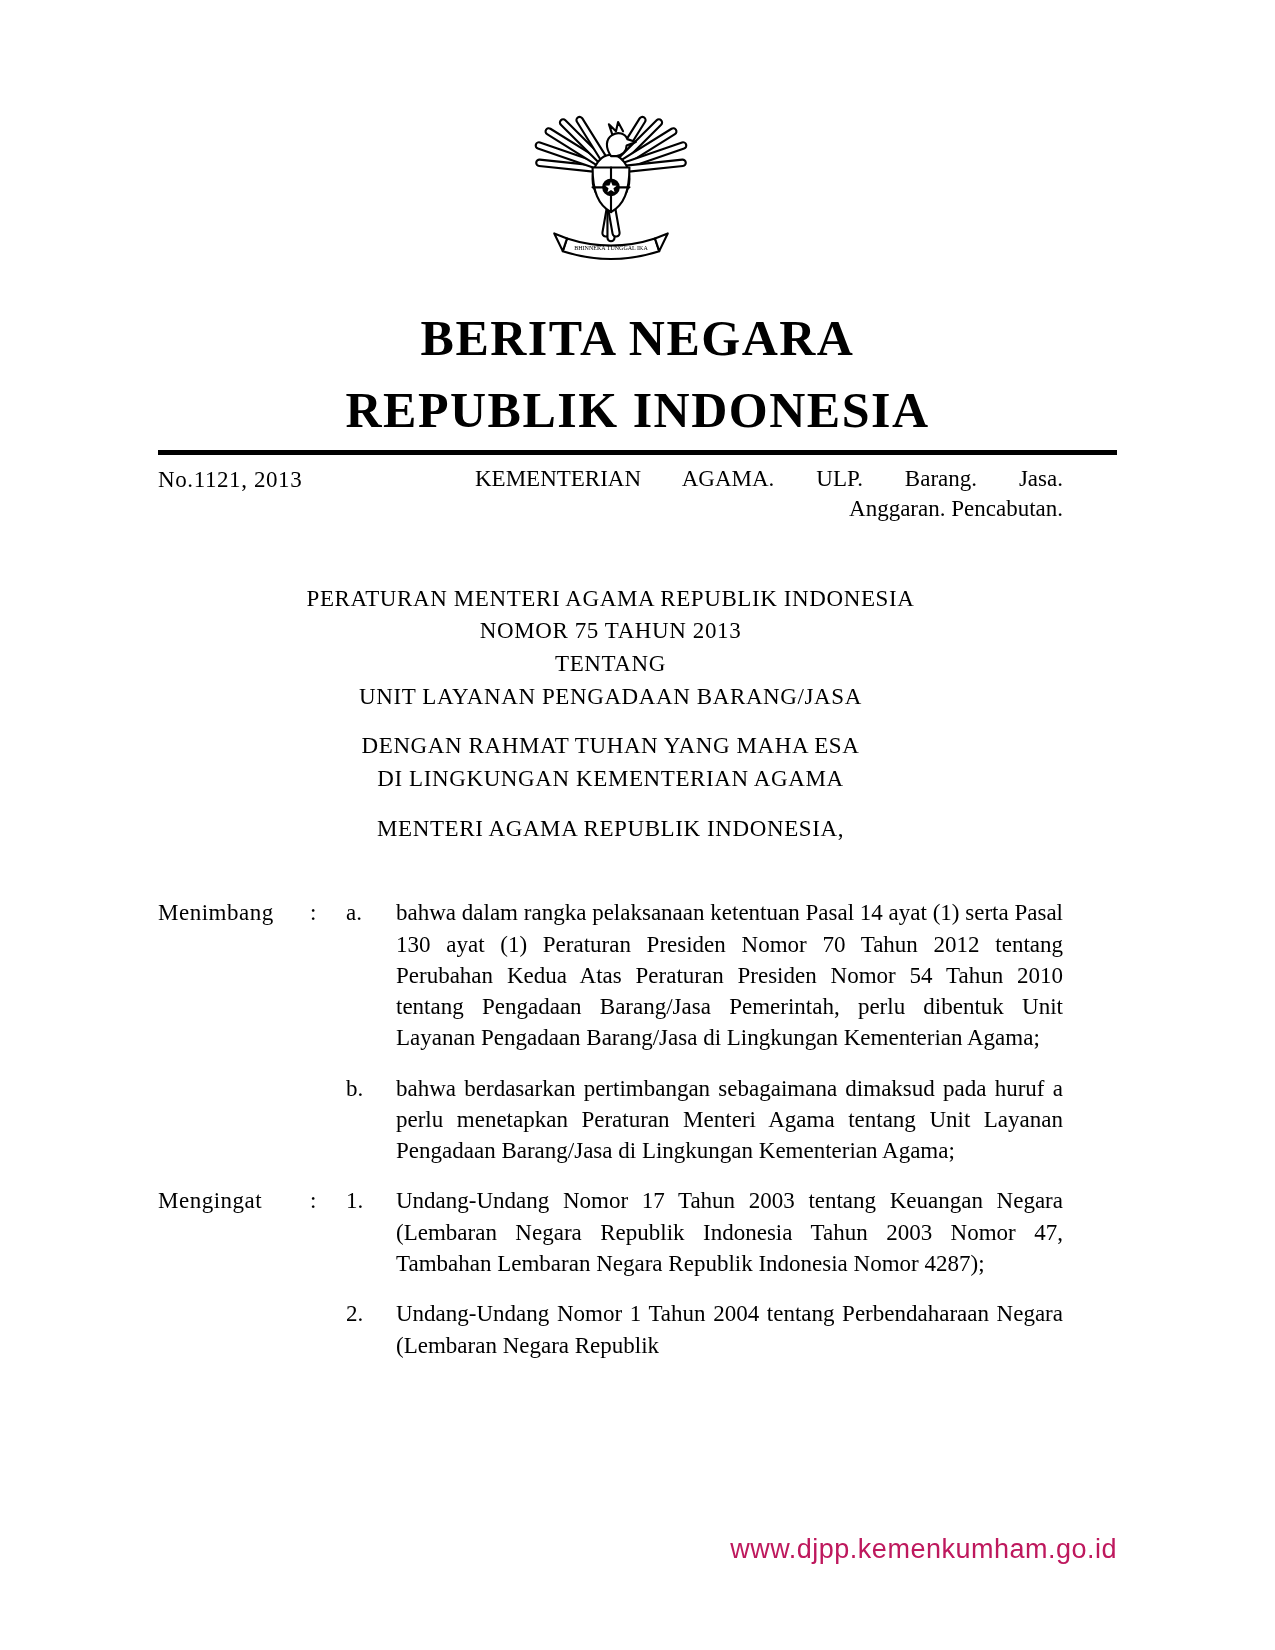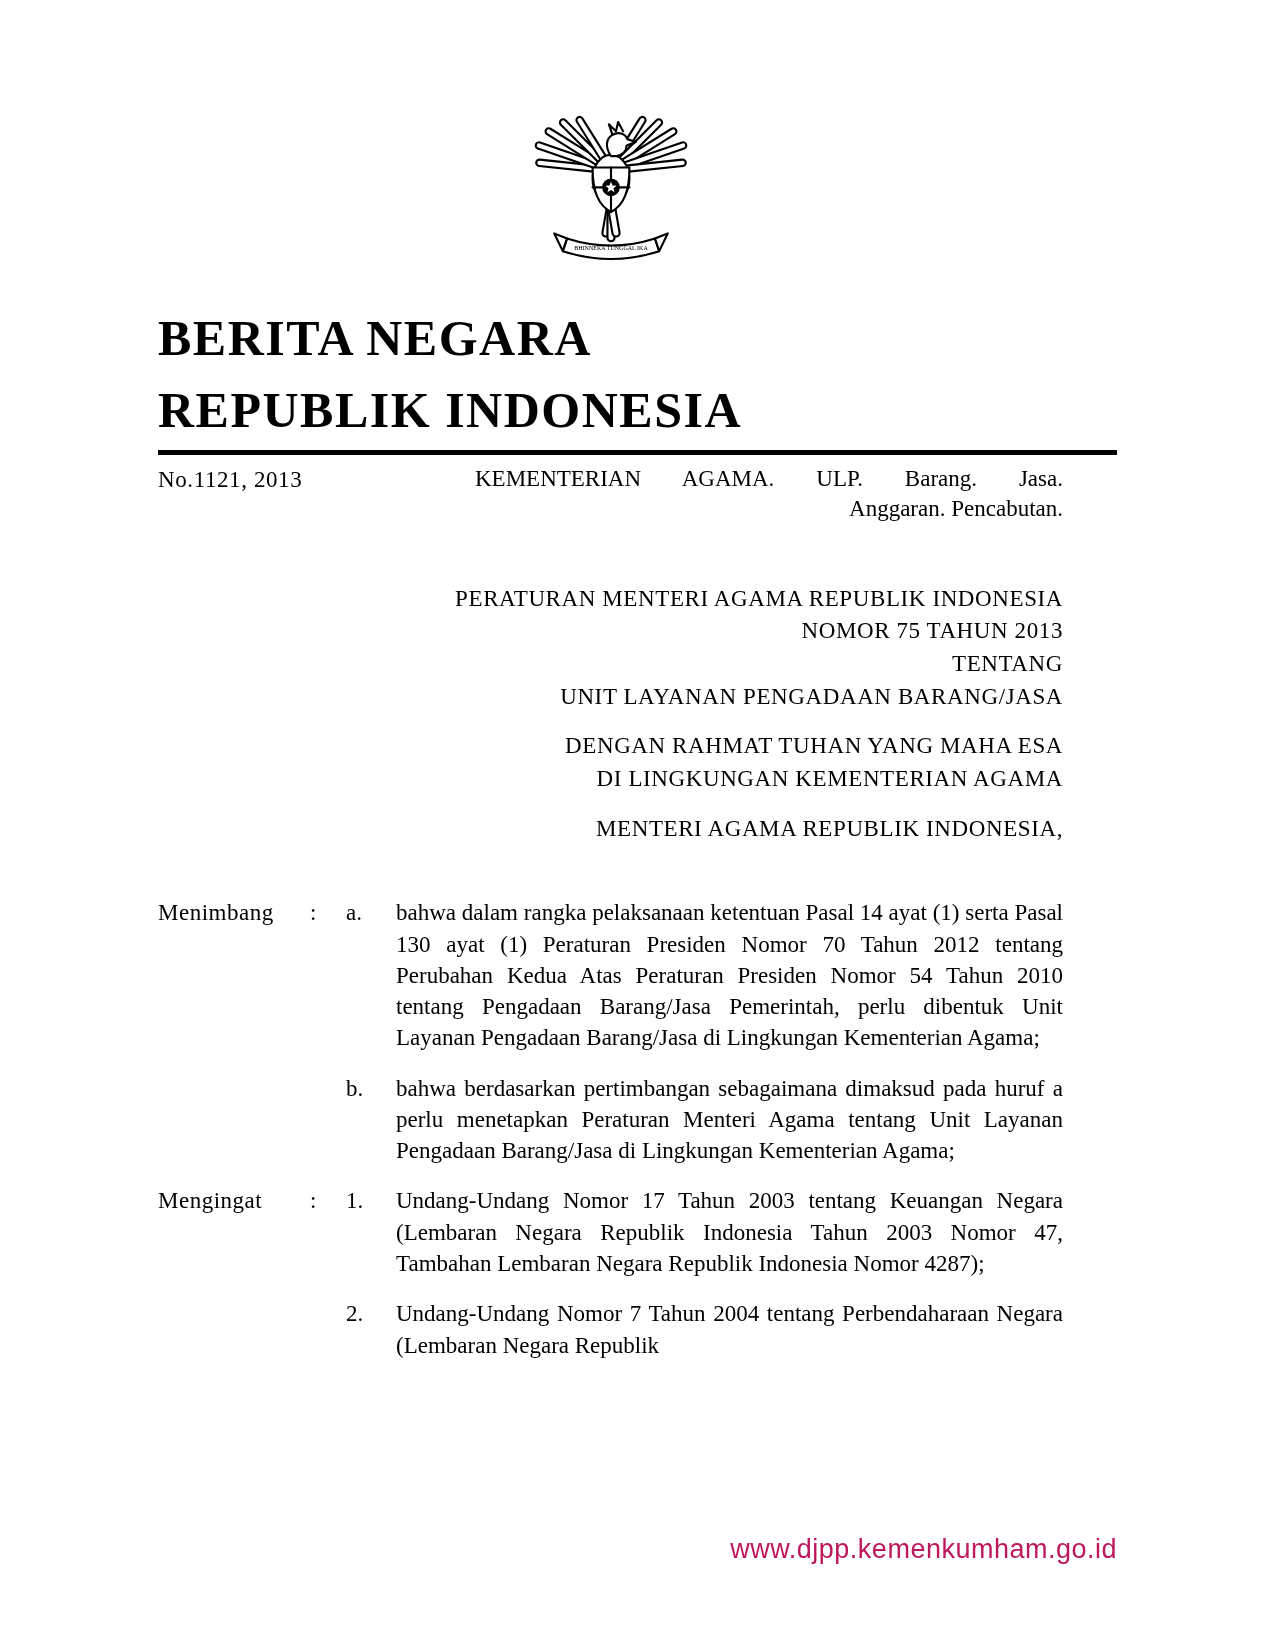--- a/index.html
+++ b/index.html
@@ -14,39 +14,39 @@
     margin: 0 auto;
   }
   .inner { padding: 78px 158px 0 158px; }
   .narrow { margin-right: 54px; }
 
   .emblem-wrap { text-align: center; }
   .emblem-wrap svg { display: inline-block; }
 
   .gazette-title {
     margin: 24px 0 4px 0;
-    text-align: left;
+    text-align: center;
     font-size: 50px;
     font-weight: bold;
     line-height: 1.44;
     letter-spacing: 1.5px;
   }
   .gazette-title .tline { display: block; }
 
   .rule { height: 5px; background: #000; margin-top: 4px; }
 
   .masthead { display: flex; margin-top: 9px; font-size: 23px; line-height: 1.32; }
   .issue-number { white-space: nowrap; letter-spacing: 0.6px; padding-top: 1px; }
   .subject { width: 588px; margin-left: auto; }
   .subject-l1 { text-align: justify; text-align-last: justify; }
   .subject-l2 { text-align: right; }
 
   .title-block {
     margin-top: 58px;
-    text-align: right;
+    text-align: center;
     font-size: 23px;
     line-height: 1.42;
     letter-spacing: 0.6px;
   }
   .heading-line { display: block; }
   .gap { margin-top: 17px; }
 
   .clauses { margin-top: 52px; font-size: 23px; }
   .crow {
     display: grid;
@@ -160,20 +160,20 @@
         <span class="clabel">Mengingat</span>
         <span class="ccolon">:</span>
         <span class="cmark">1.</span>
         <div class="ctext">Undang-Undang Nomor 17 Tahun 2003 tentang Keuangan Negara (Lembaran Negara Republik Indonesia Tahun 2003 Nomor 47, Tambahan Lembaran Negara Republik Indonesia Nomor 4287);</div>
       </div>
 
       <div class="crow">
         <span class="clabel"></span>
         <span class="ccolon"></span>
         <span class="cmark">2.</span>
-        <div class="ctext">Undang-Undang Nomor 7 Tahun 2004 tentang Perbendaharaan Negara (Lembaran Negara Republik</div>
+        <div class="ctext">Undang-Undang Nomor 1 Tahun 2004 tentang Perbendaharaan Negara (Lembaran Negara Republik</div>
       </div>
 
     </div>
   </div>
 
   <div class="footer-url">www.djpp.kemenkumham.go.id</div>
 </div>
 
 </body></html>

